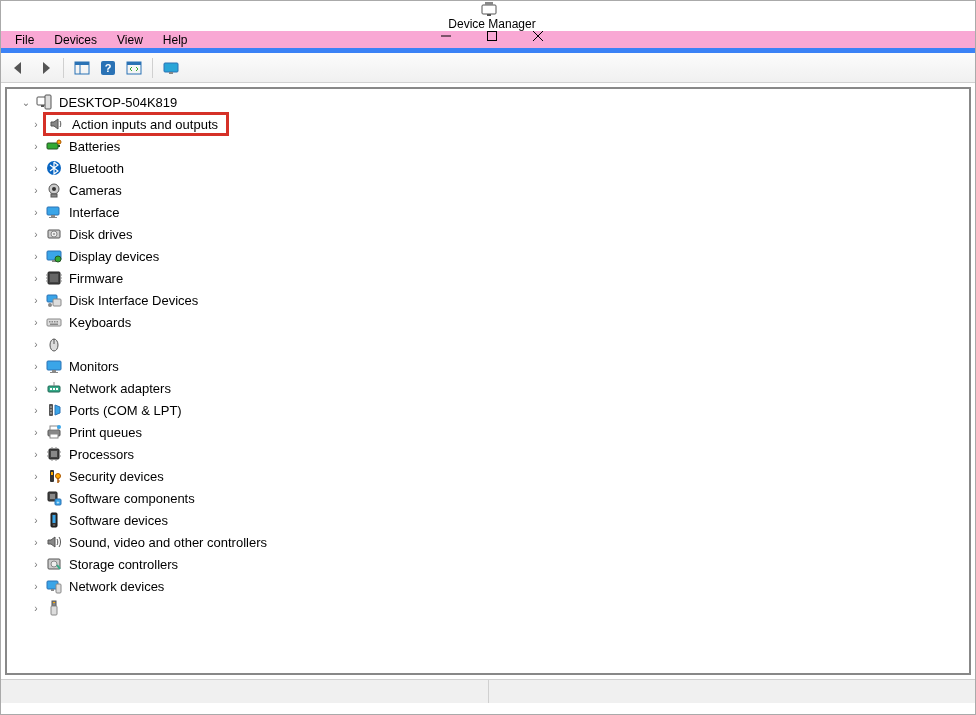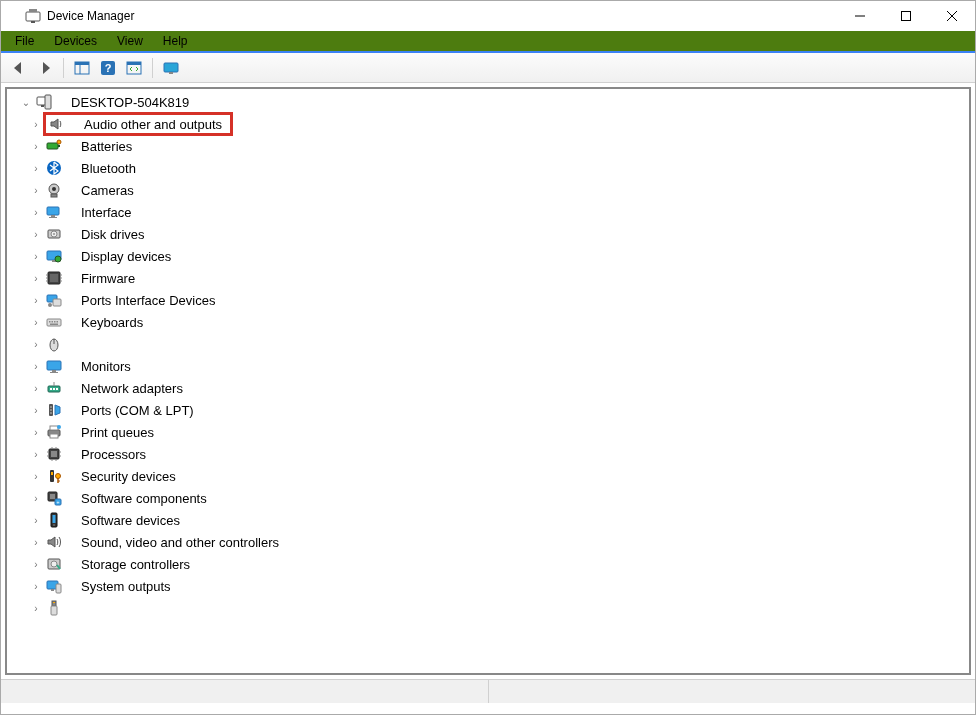--- a/index.html
+++ b/index.html
@@ -11,21 +11,22 @@
     width: 976px;
     height: 715px;
     overflow: hidden;
     border: 1px solid #aaa;
   }
   .titlebar {
     height: 30px;
     display: flex;
     align-items: center;
     background: #ffffff;
-    padding: 0 0 0 24px;
+    padding: 0 0 0 8px;
+    flex-direction: column;
   }
   .titlebar .app-icon {
     width: 16px; height: 16px;
     margin-right: 6px;
     display: inline-flex; align-items: center; justify-content: center;
   }
   .titlebar .title {
     flex: 1;
     font-size: 12px;
     color: #000;
@@ -40,22 +41,22 @@
     align-items: center;
     justify-content: center;
     color: #000;
     font-size: 10px;
   }
   .menubar {
     height: 22px;
     display: flex;
     align-items: center;
     padding: 0 4px;
-    background: #4d7c0f;
-    border-bottom: 2px solid #3b82f6;
+    background: #f9a8d4;
+    border-bottom: 5px solid #3b82f6;
   }
   .menu-item {
     padding: 3px 10px;
     font-size: 12px;
     color: #000;
   }
   .toolbar {
     height: 30px;
     display: flex;
     align-items: center;
@@ -105,21 +106,20 @@
     display: inline-flex; justify-content:center;
     user-select: none;
   }
   .dev-icon {
     width: 18px; height: 18px;
     margin: 0 4px 0 2px;
     display: inline-flex; align-items: center; justify-content: center;
   }
   .node-label {
     padding: 1px 2px;
-    margin-left: 12px;
   }
   .highlight-box {
     border: 3px solid #d53127;
     padding: 0 6px 0 0;
     display: inline-flex;
     align-items: center;
     height: 24px;
   }
   .statusbar {
     height: 24px;
@@ -231,21 +231,21 @@
           <li>
             <div class="node">
               <span class="expander">›</span>
               <span class="highlight-box">
                 <span class="dev-icon">
                   <svg width="16" height="16" viewBox="0 0 16 16">
                     <path d="M2 6h3l4-3v10l-4-3H2z" fill="#888" stroke="#555"></path>
                     <path d="M11 5c1 1 1 5 0 6" fill="none" stroke="#555"></path>
                   </svg>
                 </span>
-                <span class="node-label">Audio other and outputs</span>
+                <span class="node-label">Action inputs and outputs</span>
               </span>
             </div>
           </li>
           <li>
             <div class="node">
               <span class="expander">›</span>
               <span class="dev-icon">
                 <svg width="16" height="16" viewBox="0 0 16 16">
                   <rect x="1" y="5" width="11" height="6" rx="1" fill="#3a3" stroke="#252"></rect>
                   <rect x="12" y="7" width="2" height="2" fill="#252"></rect>
@@ -340,21 +340,21 @@
           <li>
             <div class="node">
               <span class="expander">›</span>
               <span class="dev-icon">
                 <svg width="16" height="16" viewBox="0 0 16 16">
                   <rect x="1" y="3" width="10" height="7" rx="1" fill="#3aa5e8" stroke="#2a72b5"></rect>
                   <rect x="7" y="7" width="8" height="7" rx="1" fill="#ddd" stroke="#888"></rect>
                   <circle cx="4" cy="13" r="2" fill="#888"></circle>
                 </svg>
               </span>
-              <span class="node-label">Ports Interface Devices</span>
+              <span class="node-label">Disk Interface Devices</span>
             </div>
           </li>
           <li>
             <div class="node">
               <span class="expander">›</span>
               <span class="dev-icon">
                 <svg width="16" height="16" viewBox="0 0 16 16">
                   <rect x="1" y="5" width="14" height="7" rx="1" fill="#ddd" stroke="#888"></rect>
                   <rect x="3" y="7" width="1.5" height="1.5" fill="#888"></rect>
                   <rect x="5.5" y="7" width="1.5" height="1.5" fill="#888"></rect>
@@ -524,21 +524,21 @@
           <li>
             <div class="node">
               <span class="expander">›</span>
               <span class="dev-icon">
                 <svg width="16" height="16" viewBox="0 0 16 16">
                   <rect x="1" y="3" width="11" height="8" rx="1" fill="#3aa5e8" stroke="#2a72b5"></rect>
                   <rect x="5" y="11" width="3" height="2" fill="#888"></rect>
                   <rect x="10" y="6" width="5" height="9" rx="1" fill="#ddd" stroke="#888"></rect>
                 </svg>
               </span>
-              <span class="node-label">System outputs</span>
+              <span class="node-label">Network devices</span>
             </div>
           </li>
           <li>
             <div class="node">
               <span class="expander">›</span>
               <span class="dev-icon">
                 <svg width="16" height="16" viewBox="0 0 16 16">
                   <rect x="6" y="1" width="4" height="5" fill="#888" stroke="#555"></rect>
                   <rect x="7" y="2" width="2" height="1" fill="#fa0"></rect>
                   <rect x="5" y="6" width="6" height="9" rx="1" fill="#ddd" stroke="#888"></rect>

